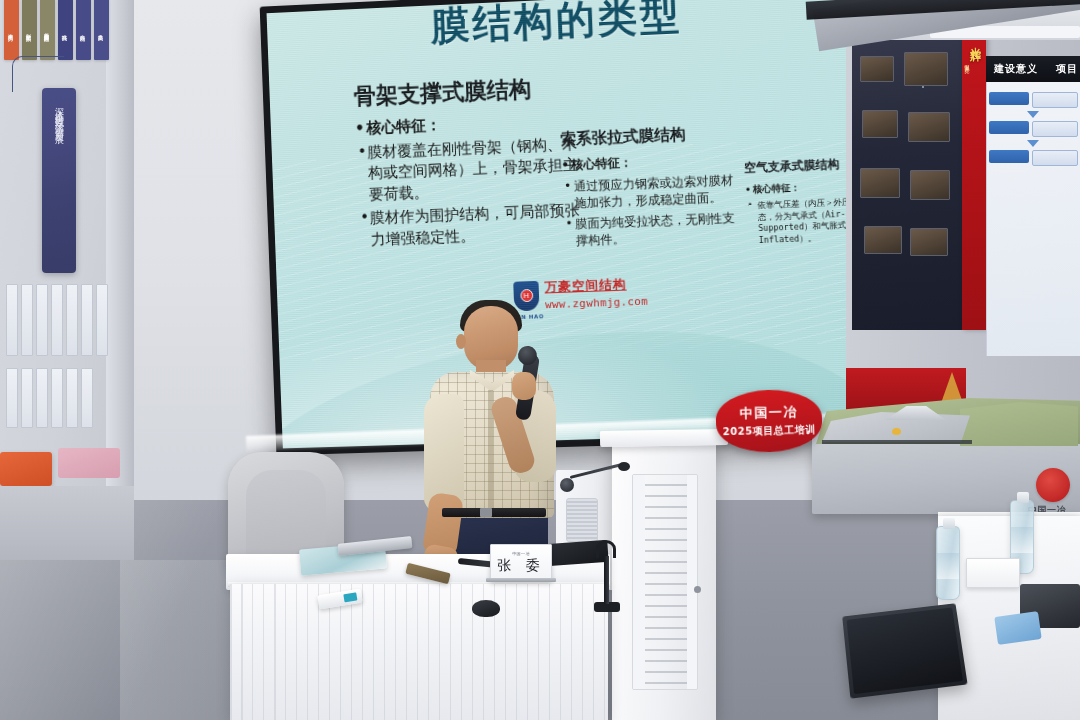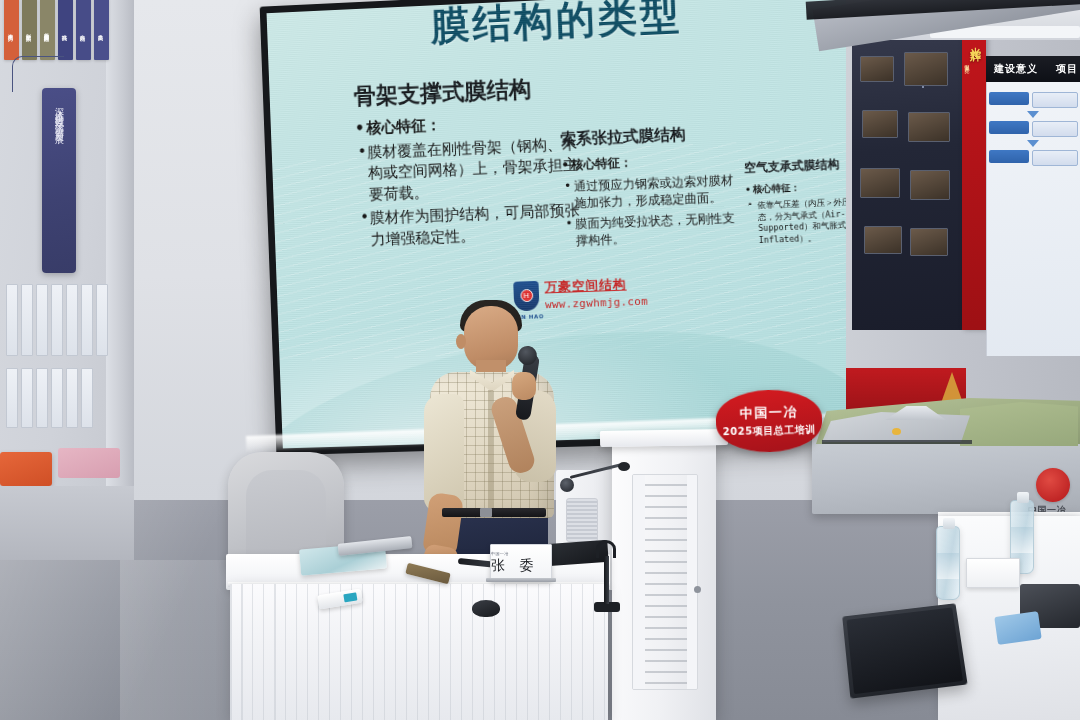--- a/index.html
+++ b/index.html
@@ -222,21 +222,21 @@
   .remote i{position:absolute;left:26px;top:3px;width:13px;height:8px;background:#2aa6c0;border-radius:1px;display:block;}
   .pen{position:absolute;left:458px;top:560px;width:40px;height:6px;border-radius:3px;
     background:linear-gradient(90deg,#1a1c20,#3a3e45);transform:rotate(6deg);}
   .mouse{position:absolute;left:472px;top:600px;width:28px;height:17px;border-radius:50% 50% 45% 45%;
     background:linear-gradient(160deg,#3a3e45,#17191d);}
   .blackbag{position:absolute;left:546px;top:542px;width:62px;height:22px;border-radius:3px;
     background:linear-gradient(160deg,#2c3036,#15171b);transform:rotate(-4deg);}
 
   .nameplate{position:absolute;left:490px;top:544px;width:62px;height:38px;
     background:linear-gradient(180deg,#ffffff,#f1f3f6);border:1px solid #d5d8de;border-radius:1px;
-    box-shadow:0 2px 5px rgba(0,0,0,.2);display:flex;flex-direction:column;align-items:flex-start;justify-content:center;}
+    box-shadow:0 2px 5px rgba(0,0,0,.2);display:flex;flex-direction:column;align-items:center;justify-content:center;}
   .nameplate .np-logo{font-size:4px;color:#5a6070;font-family:"DejaVu Sans",sans-serif;letter-spacing:.4px;}
   .nameplate .np-name{font-family:"DejaVu Sans",sans-serif;font-size:14px;color:#1c1f24;letter-spacing:5px;margin-top:1px;}
   .nameplate-foot{position:absolute;left:486px;top:578px;width:70px;height:4px;
     background:linear-gradient(180deg,#c3c7cd,#9a9ea6);border-radius:1px;}
 
   
   .tmic-base{position:absolute;left:594px;top:602px;width:26px;height:10px;border-radius:3px;background:#1d2025;}
   .tmic-pole{position:absolute;left:604px;top:556px;width:5px;height:48px;background:linear-gradient(90deg,#15171b,#3a3f46);}
   .tmic-clip{position:absolute;left:596px;top:540px;width:20px;height:18px;
     border:3px solid #1d2025;border-radius:50% 50% 0 0;border-bottom:none;}

